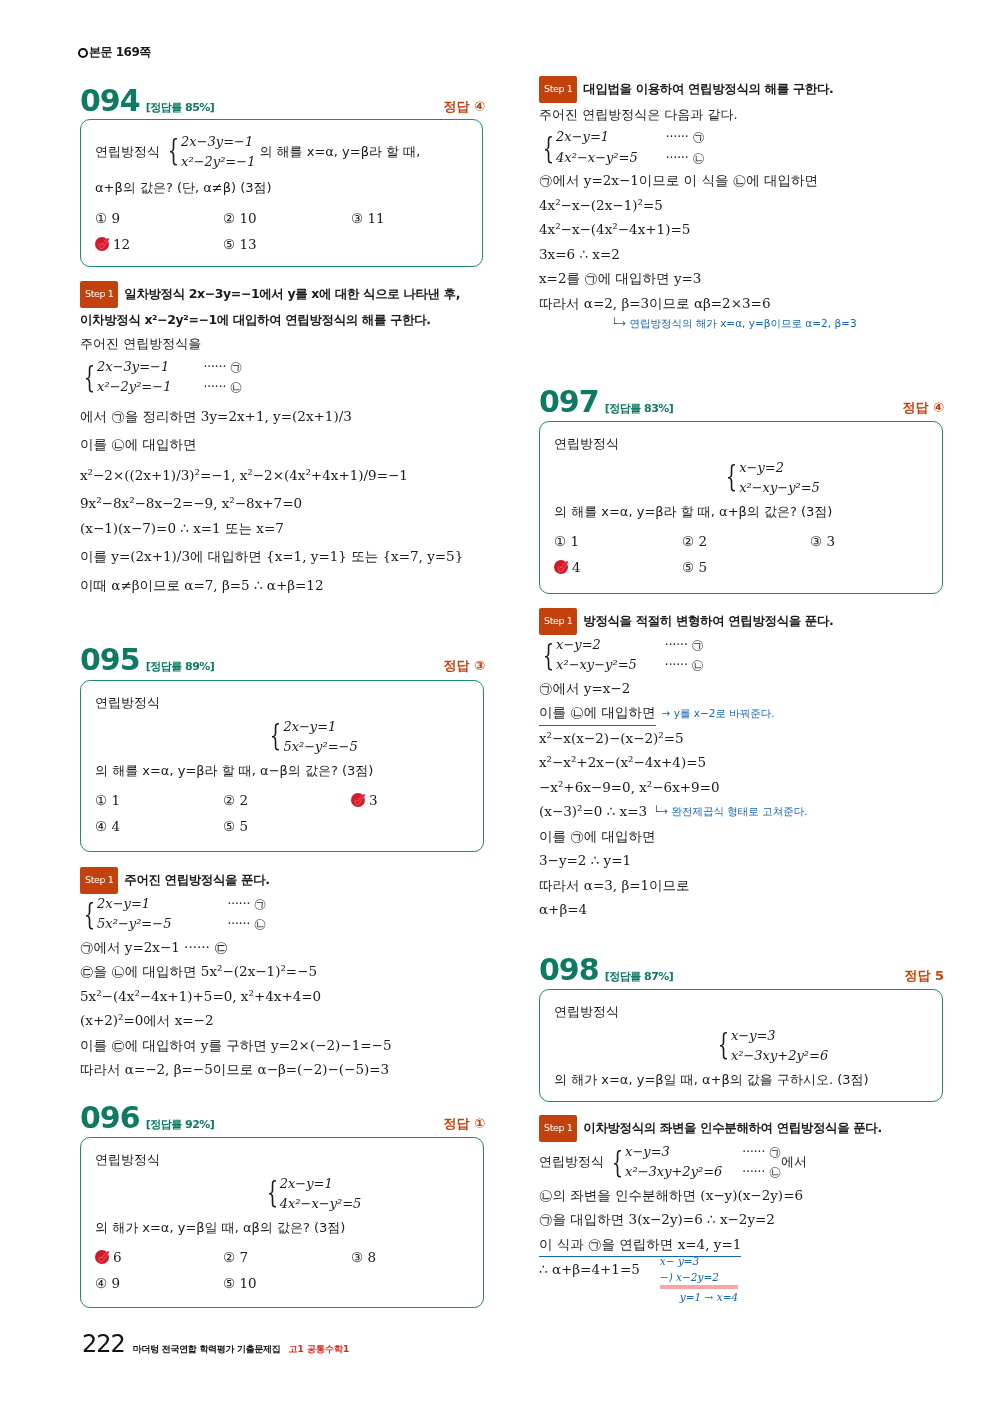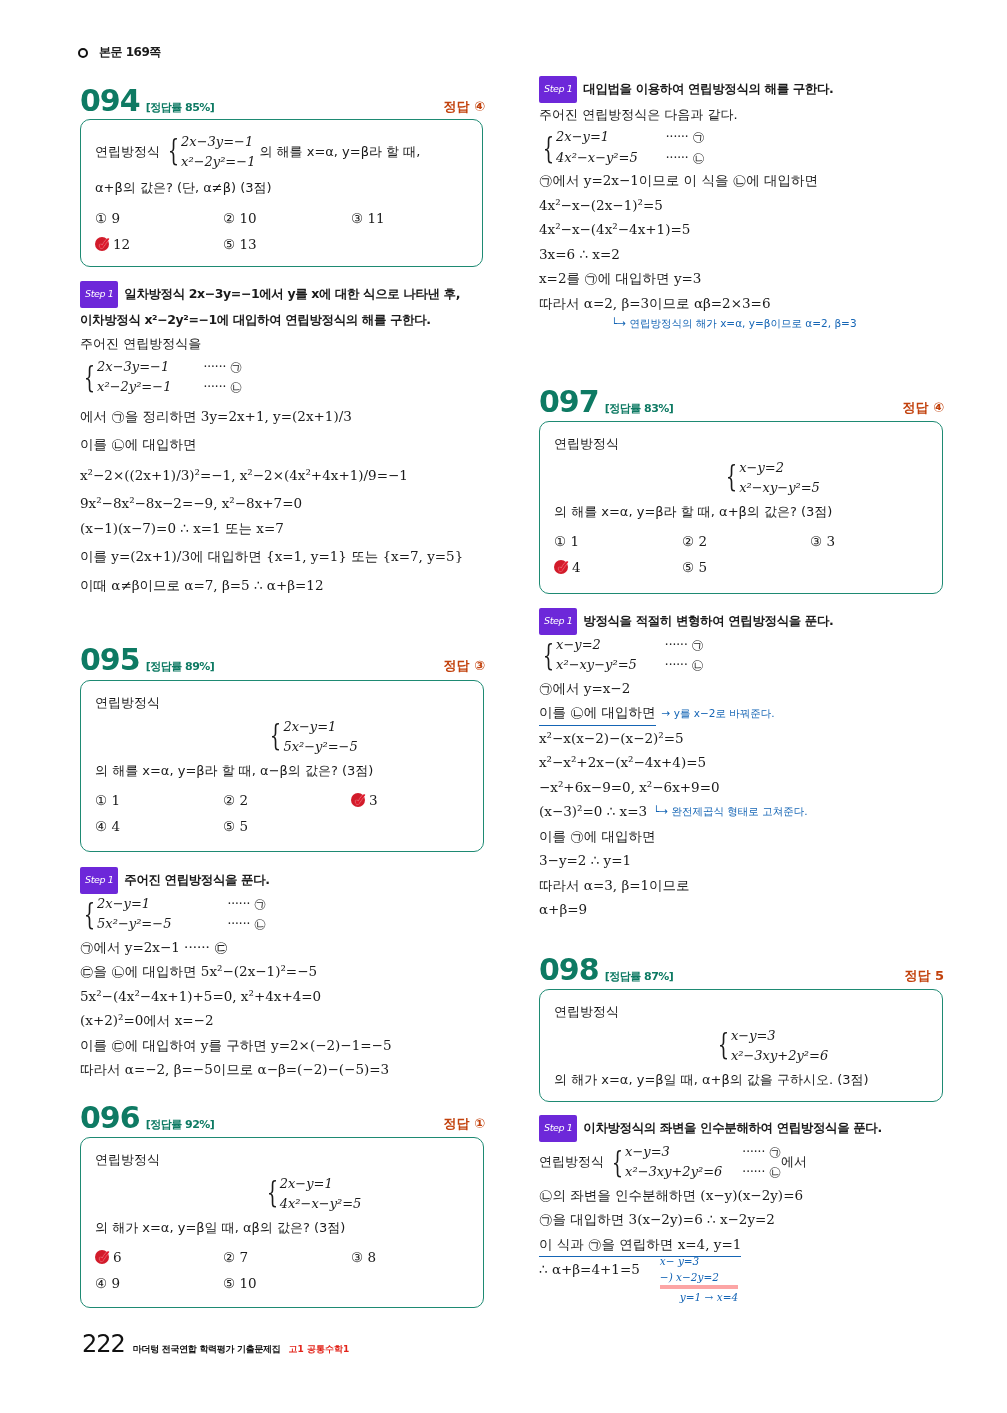--- a/index.html
+++ b/index.html
@@ -1,19 +1,19 @@
 <!DOCTYPE html>
 <html><head>
 <meta charset="utf-8">
 <style>
   * { box-sizing: border-box; margin: 0; padding: 0; }
   html, body { width: 1007px; height: 1413px; background: #ffffff; overflow: hidden; }
   body { position: relative; font-family: "DejaVu Serif", serif; color: #1a1a1a; font-size: 14px; }
 
-  .ref { position: absolute; left: 78px; top: 44px; font-family: "DejaVu Sans", sans-serif; font-weight: bold; font-size: 12px; display: flex; align-items: center; gap: 11px; letter-spacing: -0.5px; }
+  .ref { position: absolute; left: 78px; top: 44px; font-family: "DejaVu Sans", sans-serif; font-weight: bold; font-size: 12px; display: flex; align-items: center; gap: 1px; letter-spacing: -0.5px; }
   .ref-dot { width: 10px; height: 10px; border: 2.5px solid #111; border-radius: 50%; display: inline-block; }
 
   .qhead { position: absolute; display: flex; align-items: baseline; width: 405px; }
   .qnum { font-family: "DejaVu Sans", sans-serif; font-weight: bold; font-size: 30px; color: #0e7a63; letter-spacing: -1px; line-height: 1; }
   .rate { font-family: "DejaVu Sans", sans-serif; font-size: 11px; color: #0e7a63; margin-left: 6px; font-weight: bold; letter-spacing: -0.5px; }
   .answer { margin-left: auto; font-family: "DejaVu Sans", sans-serif; font-weight: bold; font-size: 13px; color: #c2410c; }
 
   .qbox { position: absolute; border: 1.8px solid #1e8a73; border-radius: 10px; padding: 12px 14px; font-size: 13.5px; line-height: 1.5; }
   .qbox .row { display: flex; align-items: center; margin-bottom: 6px; }
   .qtext { font-family: "DejaVu Sans", sans-serif; font-size: 13px; }
@@ -21,21 +21,21 @@
   .brace { font-size: 30px; line-height: 36px; font-weight: 200; transform: scaleX(0.6); margin-right: -2px; }
   .sys-lines { display: flex; flex-direction: column; justify-content: center; font-size: 13px; line-height: 20px; font-style: italic; }
   .sys-center { display: flex; justify-content: center; padding-left: 60px; margin: 4px 0; }
   .choices { display: grid; grid-template-columns: 128px 128px 128px; row-gap: 6px; margin-top: 10px; font-size: 13.5px; }
   .choice { display: flex; align-items: center; gap: 4px; }
   .check-circle { display: inline-block; width: 14px; height: 14px; border-radius: 50%; background: #d21b2a; position: relative; }
   .check-circle::after { content: "✓"; position: absolute; left: 2px; top: -7px; color: #e0182a; font-size: 18px; font-weight: bold; text-shadow: 0 0 1px #fff; }
 
   .sol { position: absolute; font-size: 13.5px; line-height: 24.5px; width: 405px; }
   .step-line { display: flex; align-items: center; gap: 6px; font-family: "DejaVu Sans", sans-serif; font-size: 12.5px; font-weight: bold; letter-spacing: -0.4px; }
-  .step-badge { background: #6d28d9; color: #fff; font-size: 9.5px; padding: 1px 5px; border-radius: 2px; font-weight: normal; font-family: "DejaVu Sans", sans-serif; font-style: italic; }
+  .step-badge { background: #c2410c; color: #fff; font-size: 9.5px; padding: 1px 5px; border-radius: 2px; font-weight: normal; font-family: "DejaVu Sans", sans-serif; }
   .step-cont { font-family: "DejaVu Sans", sans-serif; font-size: 12.5px; font-weight: bold; letter-spacing: -0.4px; }
   .line { white-space: nowrap; }
   .kr { font-family: "DejaVu Sans", sans-serif; font-size: 13px; }
   .sysrow { display: flex; align-items: center; }
   .sysrow .sys-lines { font-style: italic; line-height: 20.5px; }
   .tag { margin-left: 14px; font-size: 12px; line-height: 20.5px; display: flex; flex-direction: column; }
   .note { color: #1565b5; font-family: "DejaVu Sans", sans-serif; font-size: 10.5px; }
   .underline { border-bottom: 1.5px solid #1565b5; }
 
   .footer { position: absolute; left: 82px; top: 1330px; display: flex; align-items: baseline; gap: 8px; font-family: "DejaVu Sans", sans-serif; }
@@ -303,21 +303,21 @@
   <div class="line">x²−x(x−2)−(x−2)²=5</div>
   <div class="line">x²−x²+2x−(x²−4x+4)=5</div>
   <div class="line">−x²+6x−9=0, x²−6x+9=0</div>
   <div class="line" style="display:flex; align-items:flex-end; gap:6px;">
     <span>(x−3)²=0      ∴ x=3</span>
     <span class="note"><span>└→ </span><span>완전제곱식 형태로 고쳐준다.</span></span>
   </div>
   <div class="line">이를 ㉠에 대입하면</div>
   <div class="line">3−y=2      ∴ y=1</div>
   <div class="line">따라서 α=3, β=1이므로</div>
-  <div class="line">α+β=9</div>
+  <div class="line">α+β=4</div>
 </div>
 
 <div class="qhead" style="left:539px; top:955px;">
   <span class="qnum">098</span>
   <span class="rate">[정답률 87%]</span>
   <span class="answer">정답 5</span>
 </div>
 <div class="qbox" style="left:539px; top:989px; width:404px; height:113px;">
   <div class="qtext">연립방정식</div>
   <div class="sys-center">

